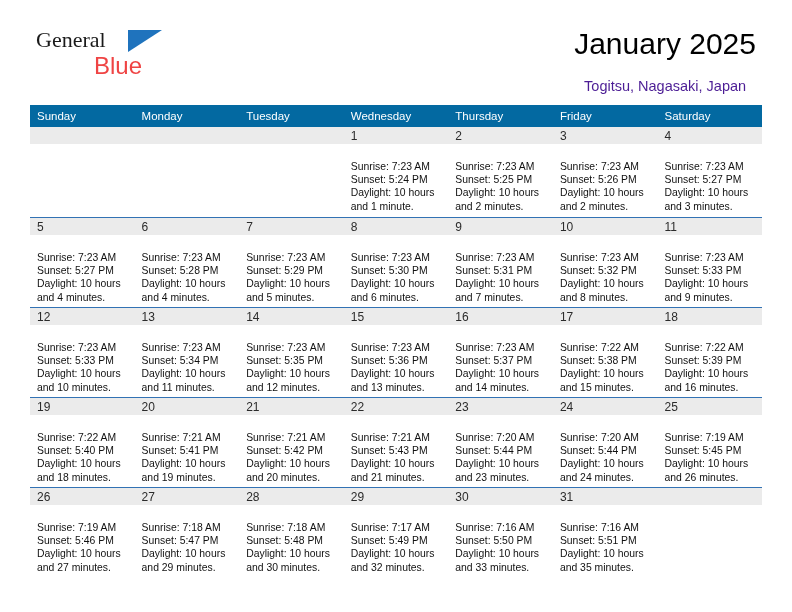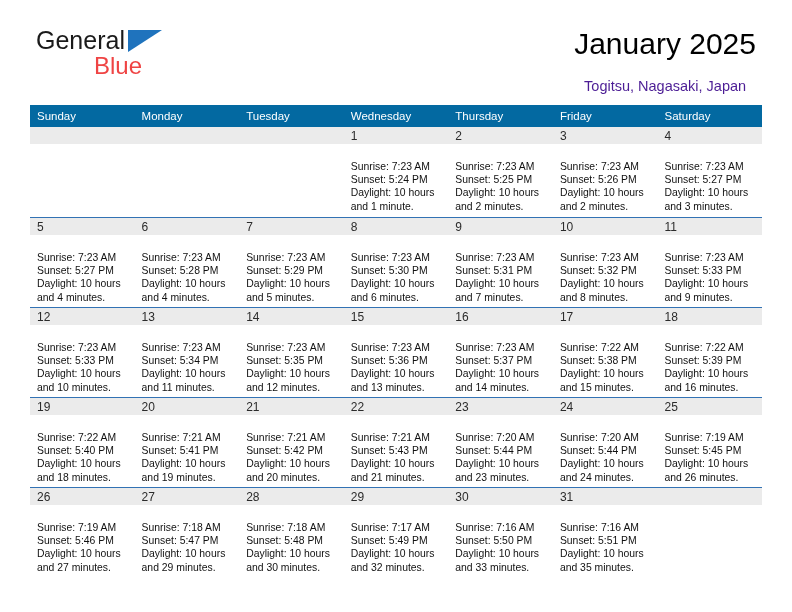--- a/index.html
+++ b/index.html
@@ -33,24 +33,24 @@
     position: absolute;
     left: 0;
     top: 0;
     width: 260px;
     height: 64px;
   }
   .brand-general {
     position: absolute;
     left: 0;
     top: 0;
-    font-size: 25px;
+    font-size: 22px;
     letter-spacing: 0px;
     color: #1a1a1a;
-    font-family: Liberation Sans, sans-serif;
+    font-family: Liberation Serif, serif;
     font-weight: 400;
     line-height: 28px;
     white-space: nowrap;
   }
   .brand-tri {
     position: absolute;
     left: 92px;
     top: 4px;
     width: 0;
     height: 0;

